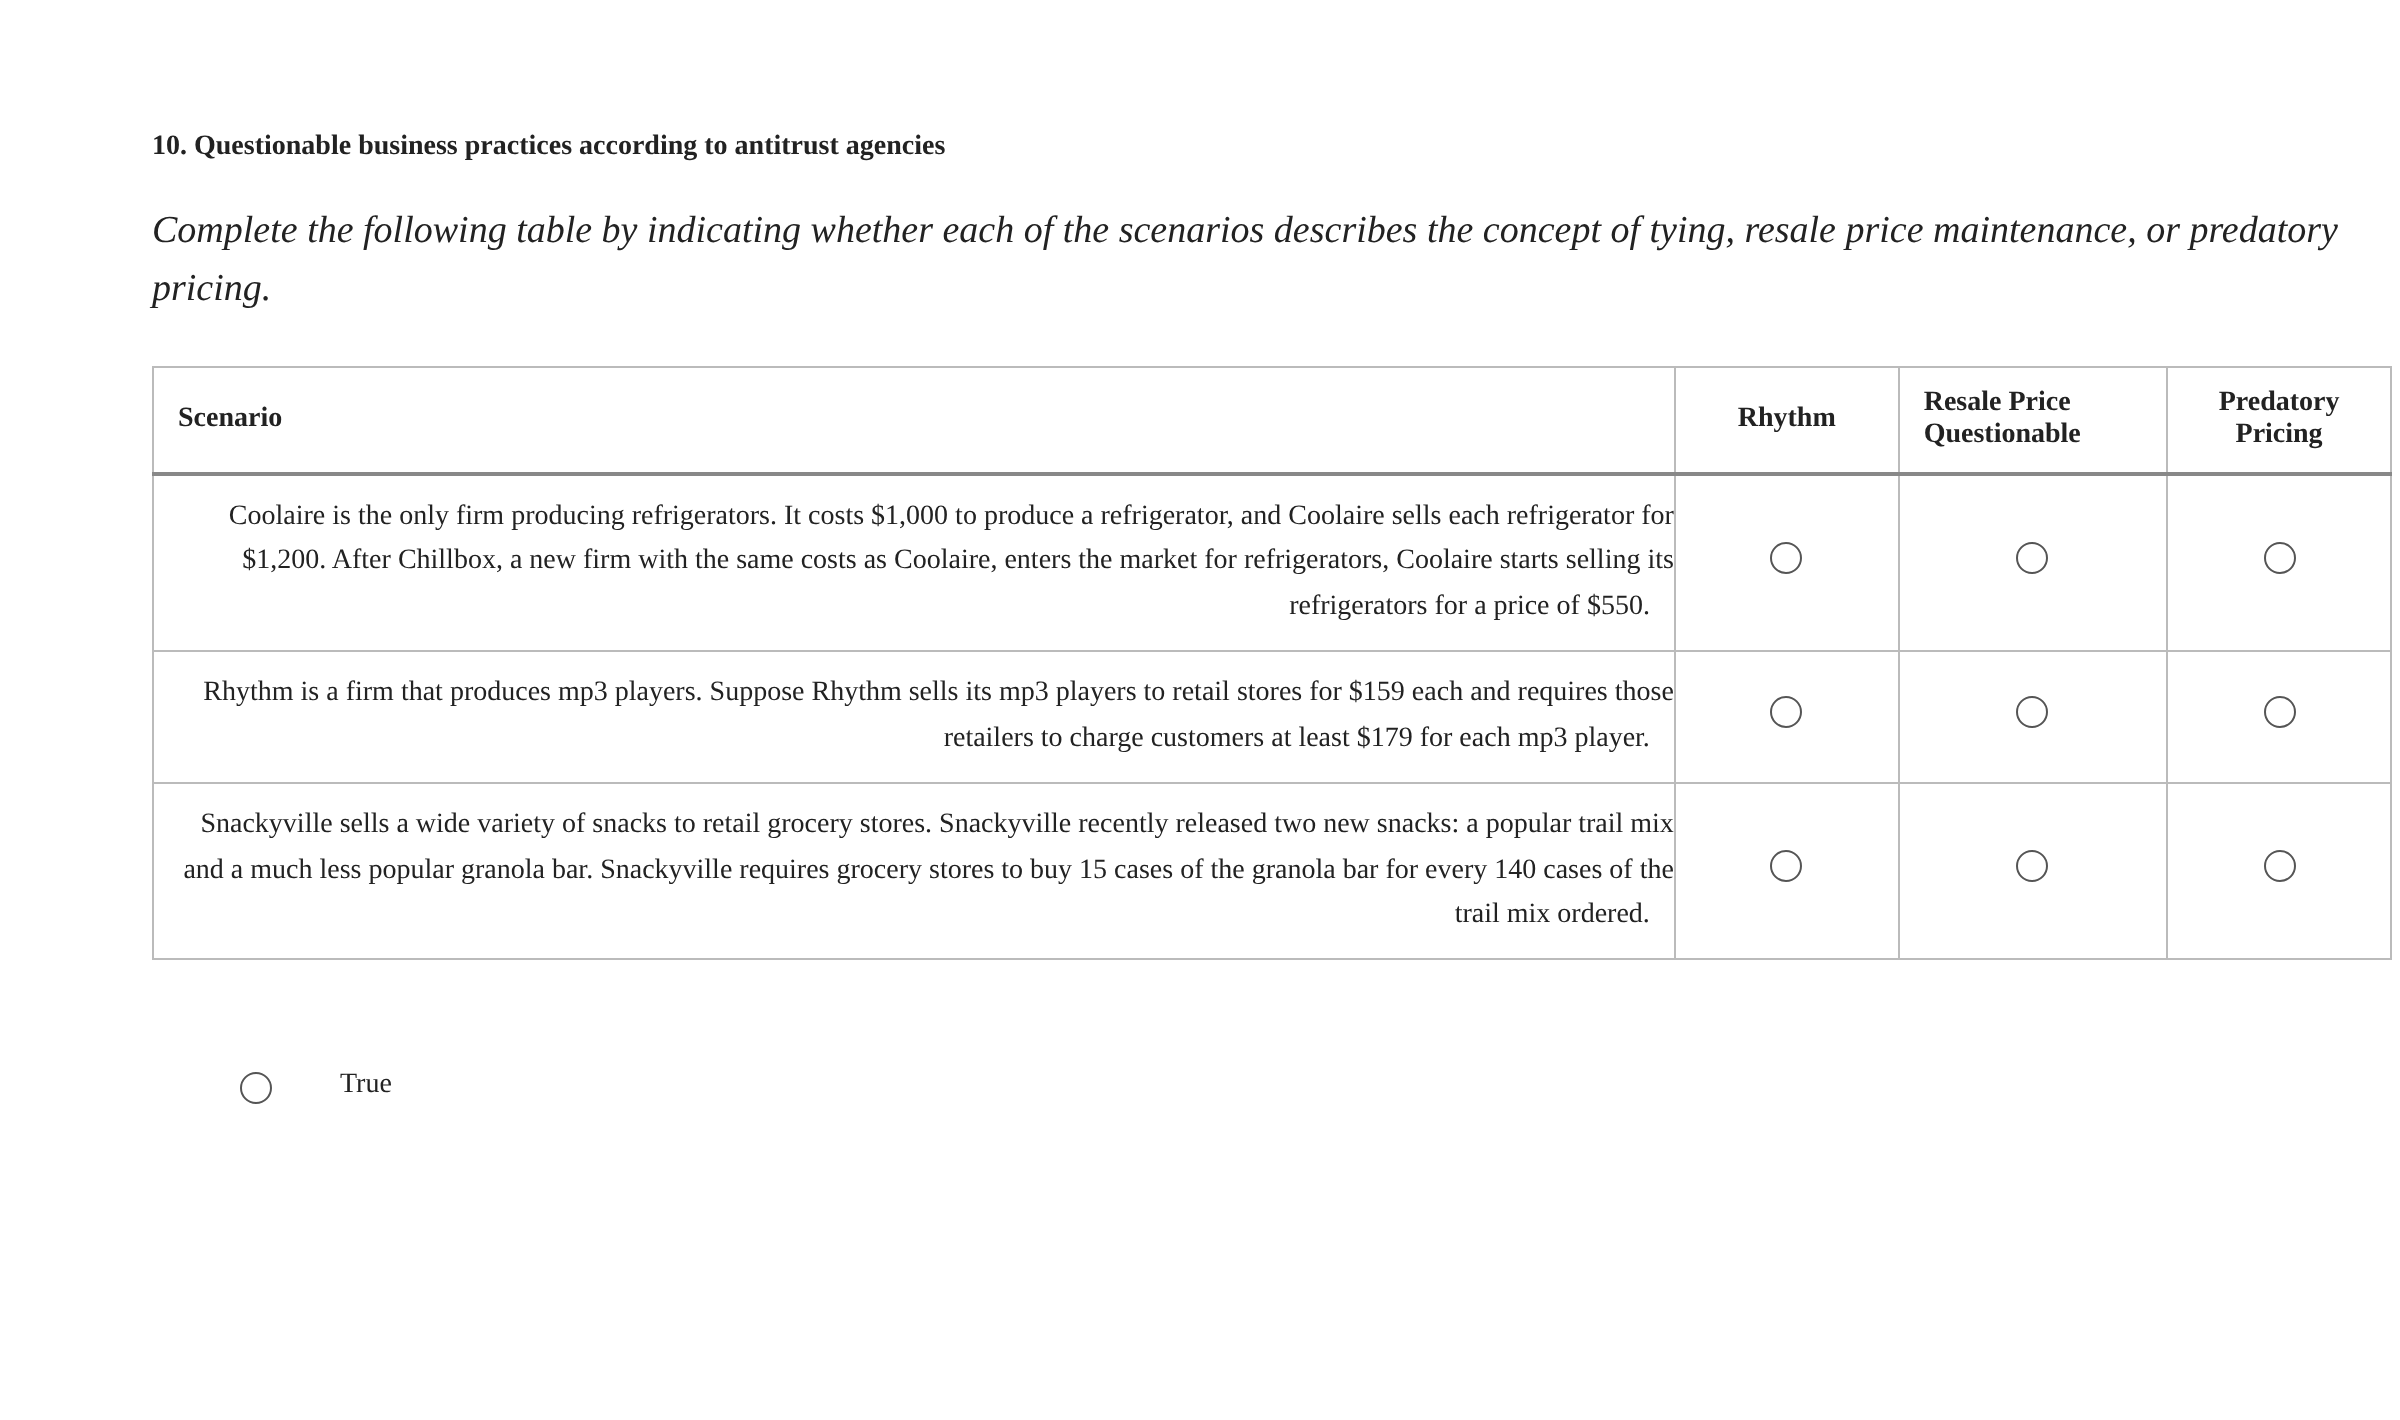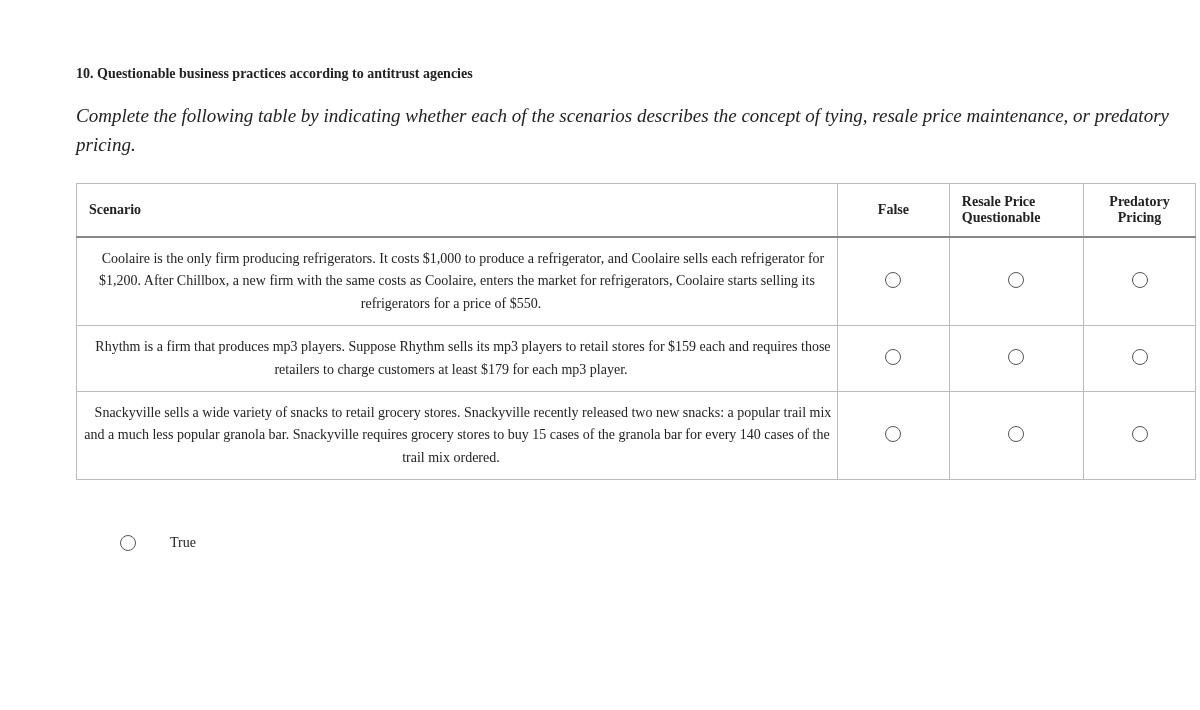--- a/index.html
+++ b/index.html
@@ -69,21 +69,21 @@
       text-align: left;
       width: 12%;
     }
 
     .th-predatory {
       text-align: center;
       width: 10%;
     }
 
     .td-scenario {
-      text-align: center;
+      text-align: right;
       line-height: 1.6;
     }
 
     .td-radio {
       text-align: center;
       vertical-align: middle;
     }
 
     .radio-circle {
       display: inline-block;
@@ -135,21 +135,21 @@
 
 <p class="instructions">Complete the following table by indicating whether each of the scenarios describes the concept of tying, resale price maintenance, or predatory pricing.</p>
 
 <table class="table-container">
   <thead>
     <tr class="header-row">
       <th class="th-scenario">
         <span>Scenario</span>
       </th>
       <th class="th-tying">
-        <span>False</span>
+        <span>Rhythm</span>
       </th>
       <th class="th-resale">
         <span>Resale Price</span><br>
         <span>Questionable</span>
       </th>
       <th class="th-predatory">
         <span>Predatory</span><br>
         <span>Pricing</span>
       </th>
     </tr>

